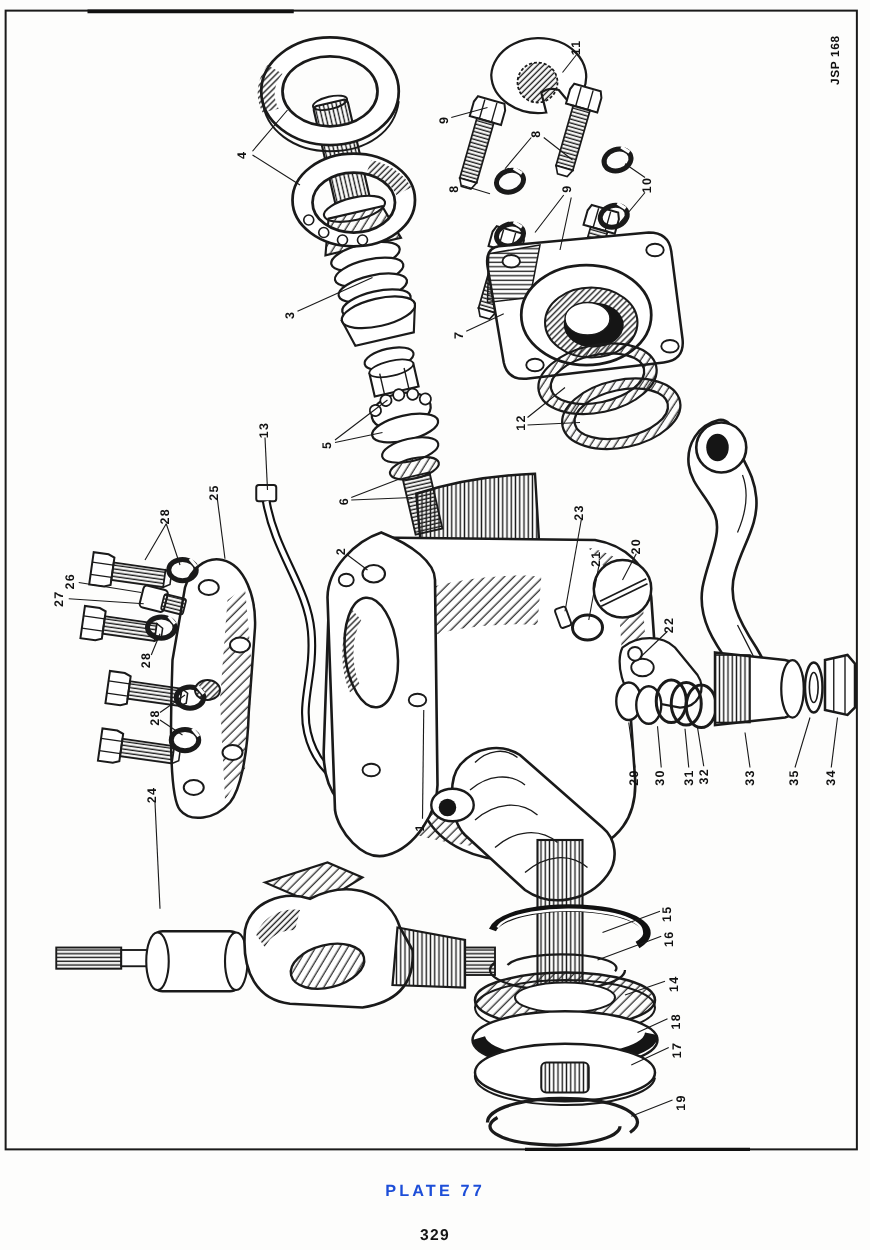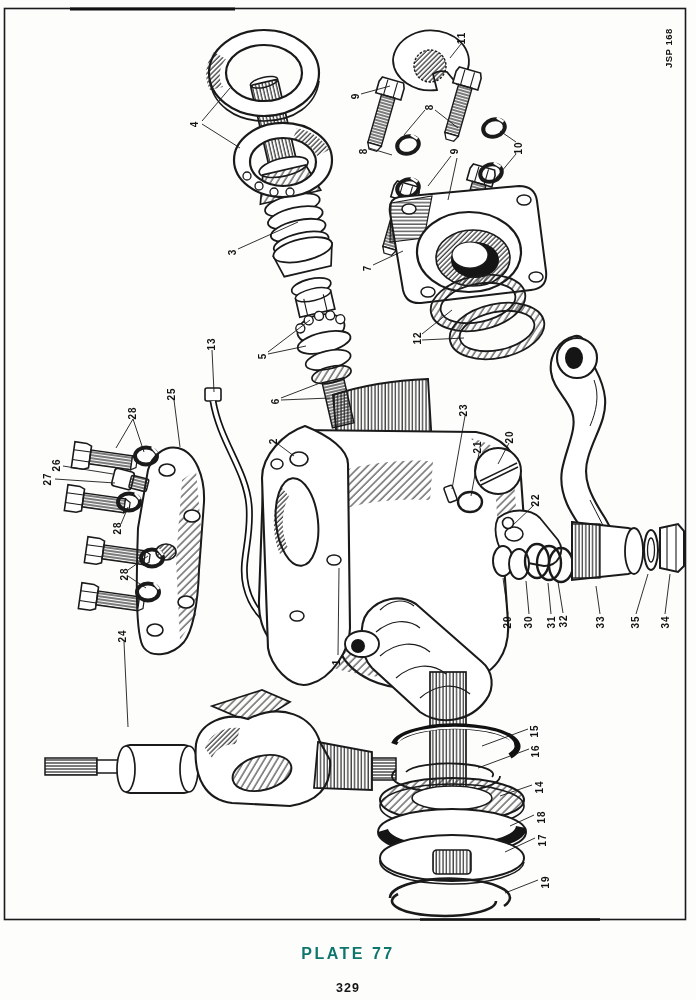--- a/index.html
+++ b/index.html
@@ -14,21 +14,21 @@
     font-size:10px;font-weight:bold;letter-spacing:1px;color:#111;
     white-space:nowrap;line-height:1;
   }
   .plate-ref{
     position:absolute;left:663px;top:16px;height:52px;
     writing-mode:vertical-rl;transform:rotate(180deg);
     font-size:9.5px;font-weight:bold;letter-spacing:0.5px;color:#111;
   }
   .caption{
     position:absolute;left:0;top:945px;width:696px;text-align:center;
-    font-size:16px;font-weight:bold;letter-spacing:2.5px;color:#0f766e;
+    font-size:13px;font-weight:bold;letter-spacing:2.5px;color:#1d4ed8;
   }
   .page-number{
     position:absolute;left:0;top:981px;width:696px;text-align:center;
     font-size:12.5px;font-weight:bold;letter-spacing:1px;color:#151515;
   }
 </style>
 </head>
 <body>
 
 <div class="page">

